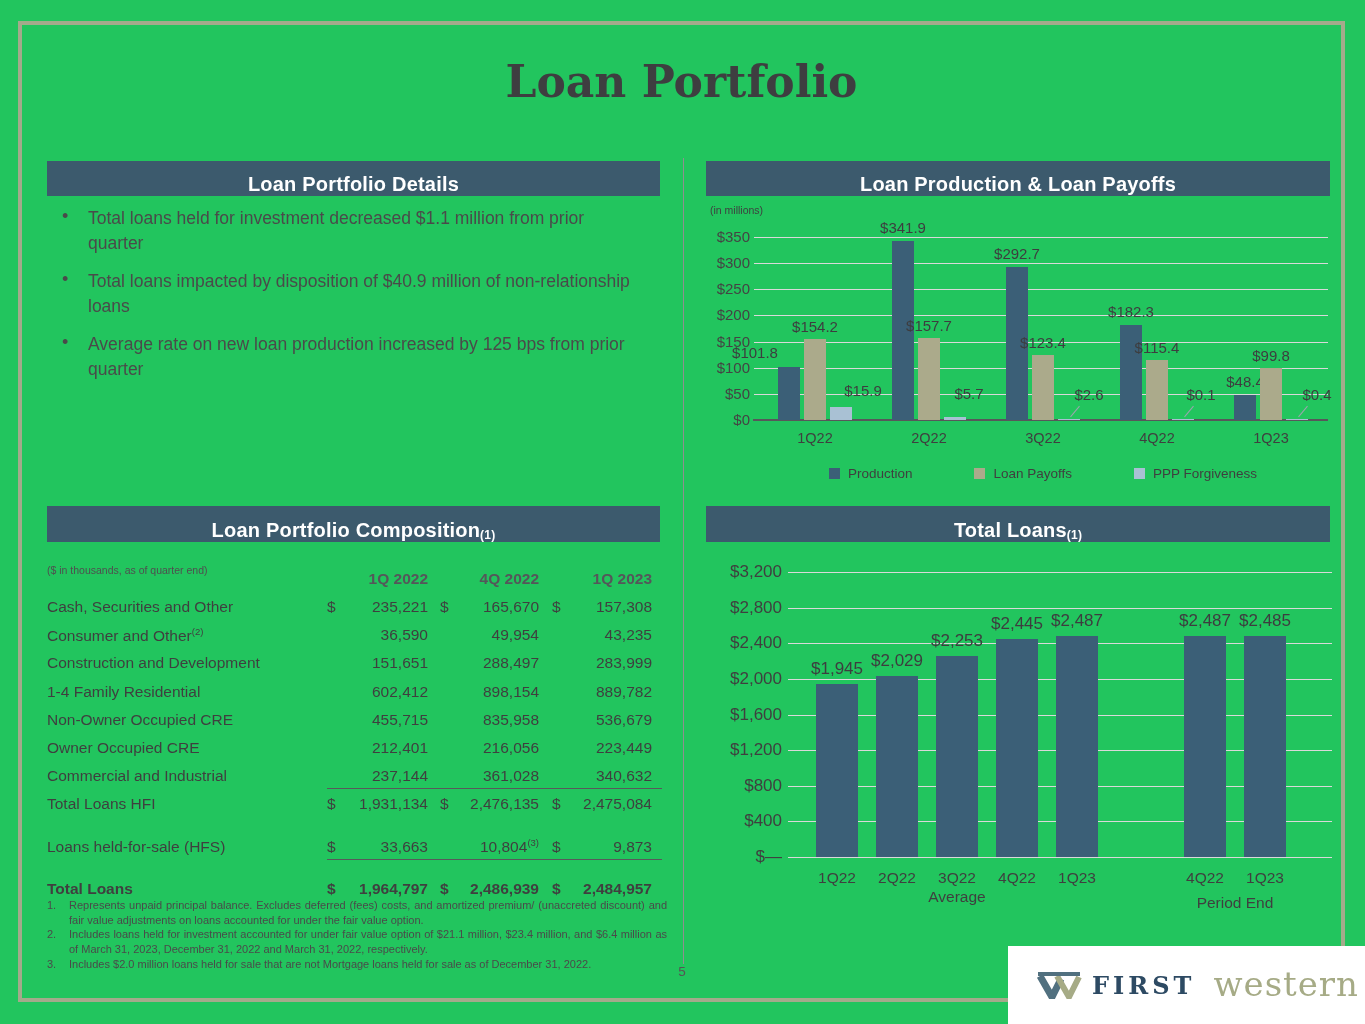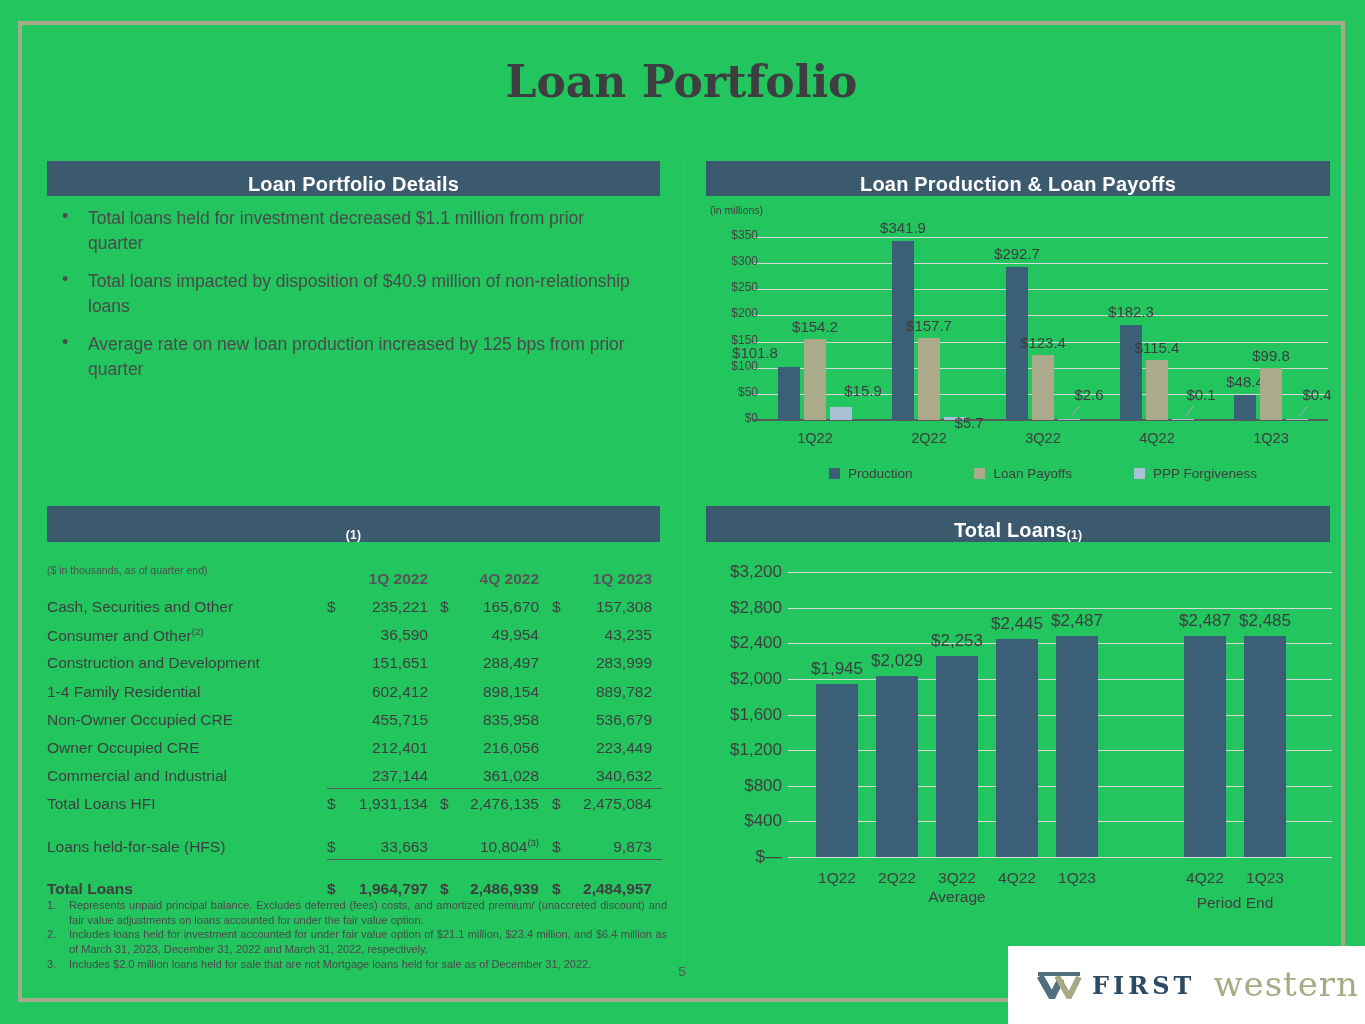--- a/index.html
+++ b/index.html
@@ -50,21 +50,21 @@
   .page-number { position:absolute; left:670px; top:964px; width:24px; text-align:center;
                  font-size:13.5px; color:#555; }
 
   
   .chart { position:absolute; }
   #chart1 { left:706px; top:198px; width:626px; height:300px; }
   #chart2 { left:706px; top:556px; width:626px; height:400px; }
   .units-note { position:absolute; left:4px; top:6px; font-size:10.5px; color:#3f3f3f; }
   .grid-line { position:absolute; height:1px; background:#d9d9d9; }
   .ytick { position:absolute; text-align:right; color:#444; }
-  #chart1 .ytick { left:8px; width:44px; font-size:12px; }
+  #chart1 .ytick { left:0; width:44px; font-size:15px; }
   #chart2 .ytick { left:0; width:76px; font-size:17px; color:#3f3f3f; }
   .axis-line { position:absolute; height:2px; background:#57585a; }
   .bar { position:absolute; }
   .bar-label { position:absolute; text-align:center; white-space:nowrap; color:#3d3d3f; }
   #chart1 .bar-label { font-size:15px; width:70px; }
   #chart2 .bar-label { font-size:17px; width:84px; }
   .xtick { position:absolute; text-align:center; color:#3f3f3f; }
   #chart1 .xtick { font-size:14.5px; width:80px; }
   #chart2 .xtick { font-size:15.5px; width:60px; }
   .group-caption { position:absolute; text-align:center; font-size:15.5px; color:#3f3f3f; width:140px; }
@@ -102,20 +102,21 @@
         <span class="dot">•</span>
         <span class="btxt">Total loans impacted by disposition of $40.9 million of non-relationship loans</span>
       </li>
       <li>
         <span class="dot">•</span>
         <span class="btxt">Average rate on new loan production increased by 125 bps from prior quarter</span>
       </li>
     </ul>
 
   <div class="panel-header" id="hdr-composition">
+    <span>Loan Portfolio Composition</span>
       <sup>(1)</sup>
   </div>
 
   <div class="table-note">($ in thousands, as of quarter end)</div>
 
   <div class="comp-table" id="comp-table">
       <div class="trow thead">
         <div class="lbl"></div>
         <div class="dol"></div>
         <div class="val">1Q 2022</div>
@@ -287,21 +288,21 @@
       <div class="bar" style="left: 98px; top: 141.375px; width: 22px; height: 80.6246px; background: rgb(171, 170, 139);"></div>
       <div class="bar-label" style="left: 74px; top: 120.375px;">$154.2</div>
       <div class="bar" style="left: 124px; top: 208.615px; width: 22px; height: 13.3851px; background: rgb(169, 193, 212);"></div>
       <div class="bar-label" style="left: 122px; top: 183.615px;">$15.9</div>
       <div class="xtick" style="left: 183px; top: 232px;">2Q22</div>
       <div class="bar" style="left: 186px; top: 43.2351px; width: 22px; height: 178.765px; background: rgb(59, 95, 119);"></div>
       <div class="bar-label" style="left: 162px; top: 21.2351px;">$341.9</div>
       <div class="bar" style="left: 212px; top: 139.545px; width: 22px; height: 82.4546px; background: rgb(171, 170, 139);"></div>
       <div class="bar-label" style="left: 188px; top: 118.545px;">$157.7</div>
       <div class="bar" style="left: 238px; top: 219.02px; width: 22px; height: 2.98029px; background: rgb(169, 193, 212);"></div>
-      <div class="bar-label" style="left: 228px; top: 187.02px; margin-top: 29px;">$5.7</div>
+      <div class="bar-label" style="left: 228px; top: 187.02px;">$5.7</div>
       <div class="xtick" style="left: 297px; top: 232px;">3Q22</div>
       <div class="bar" style="left: 300px; top: 68.9597px; width: 22px; height: 153.04px; background: rgb(59, 95, 119);"></div>
       <div class="bar-label" style="left: 276px; top: 46.9597px;">$292.7</div>
       <div class="bar" style="left: 326px; top: 157.479px; width: 22px; height: 64.5206px; background: rgb(171, 170, 139);"></div>
       <div class="bar-label" style="left: 302px; top: 136.479px;">$123.4</div>
       <div class="bar" style="left: 352px; top: 220.641px; width: 22px; height: 1.35943px; background: rgb(169, 193, 212);"></div>
       <div class="bar-label" style="left: 348px; top: 187.641px;">$2.6</div>
       <div class="leader" style="left: 362px; top: 213px;"></div>
       <div class="xtick" style="left: 411px; top: 232px;">4Q22</div>
       <div class="bar" style="left: 414px; top: 126.683px; width: 22px; height: 95.3169px; background: rgb(59, 95, 119);"></div>

